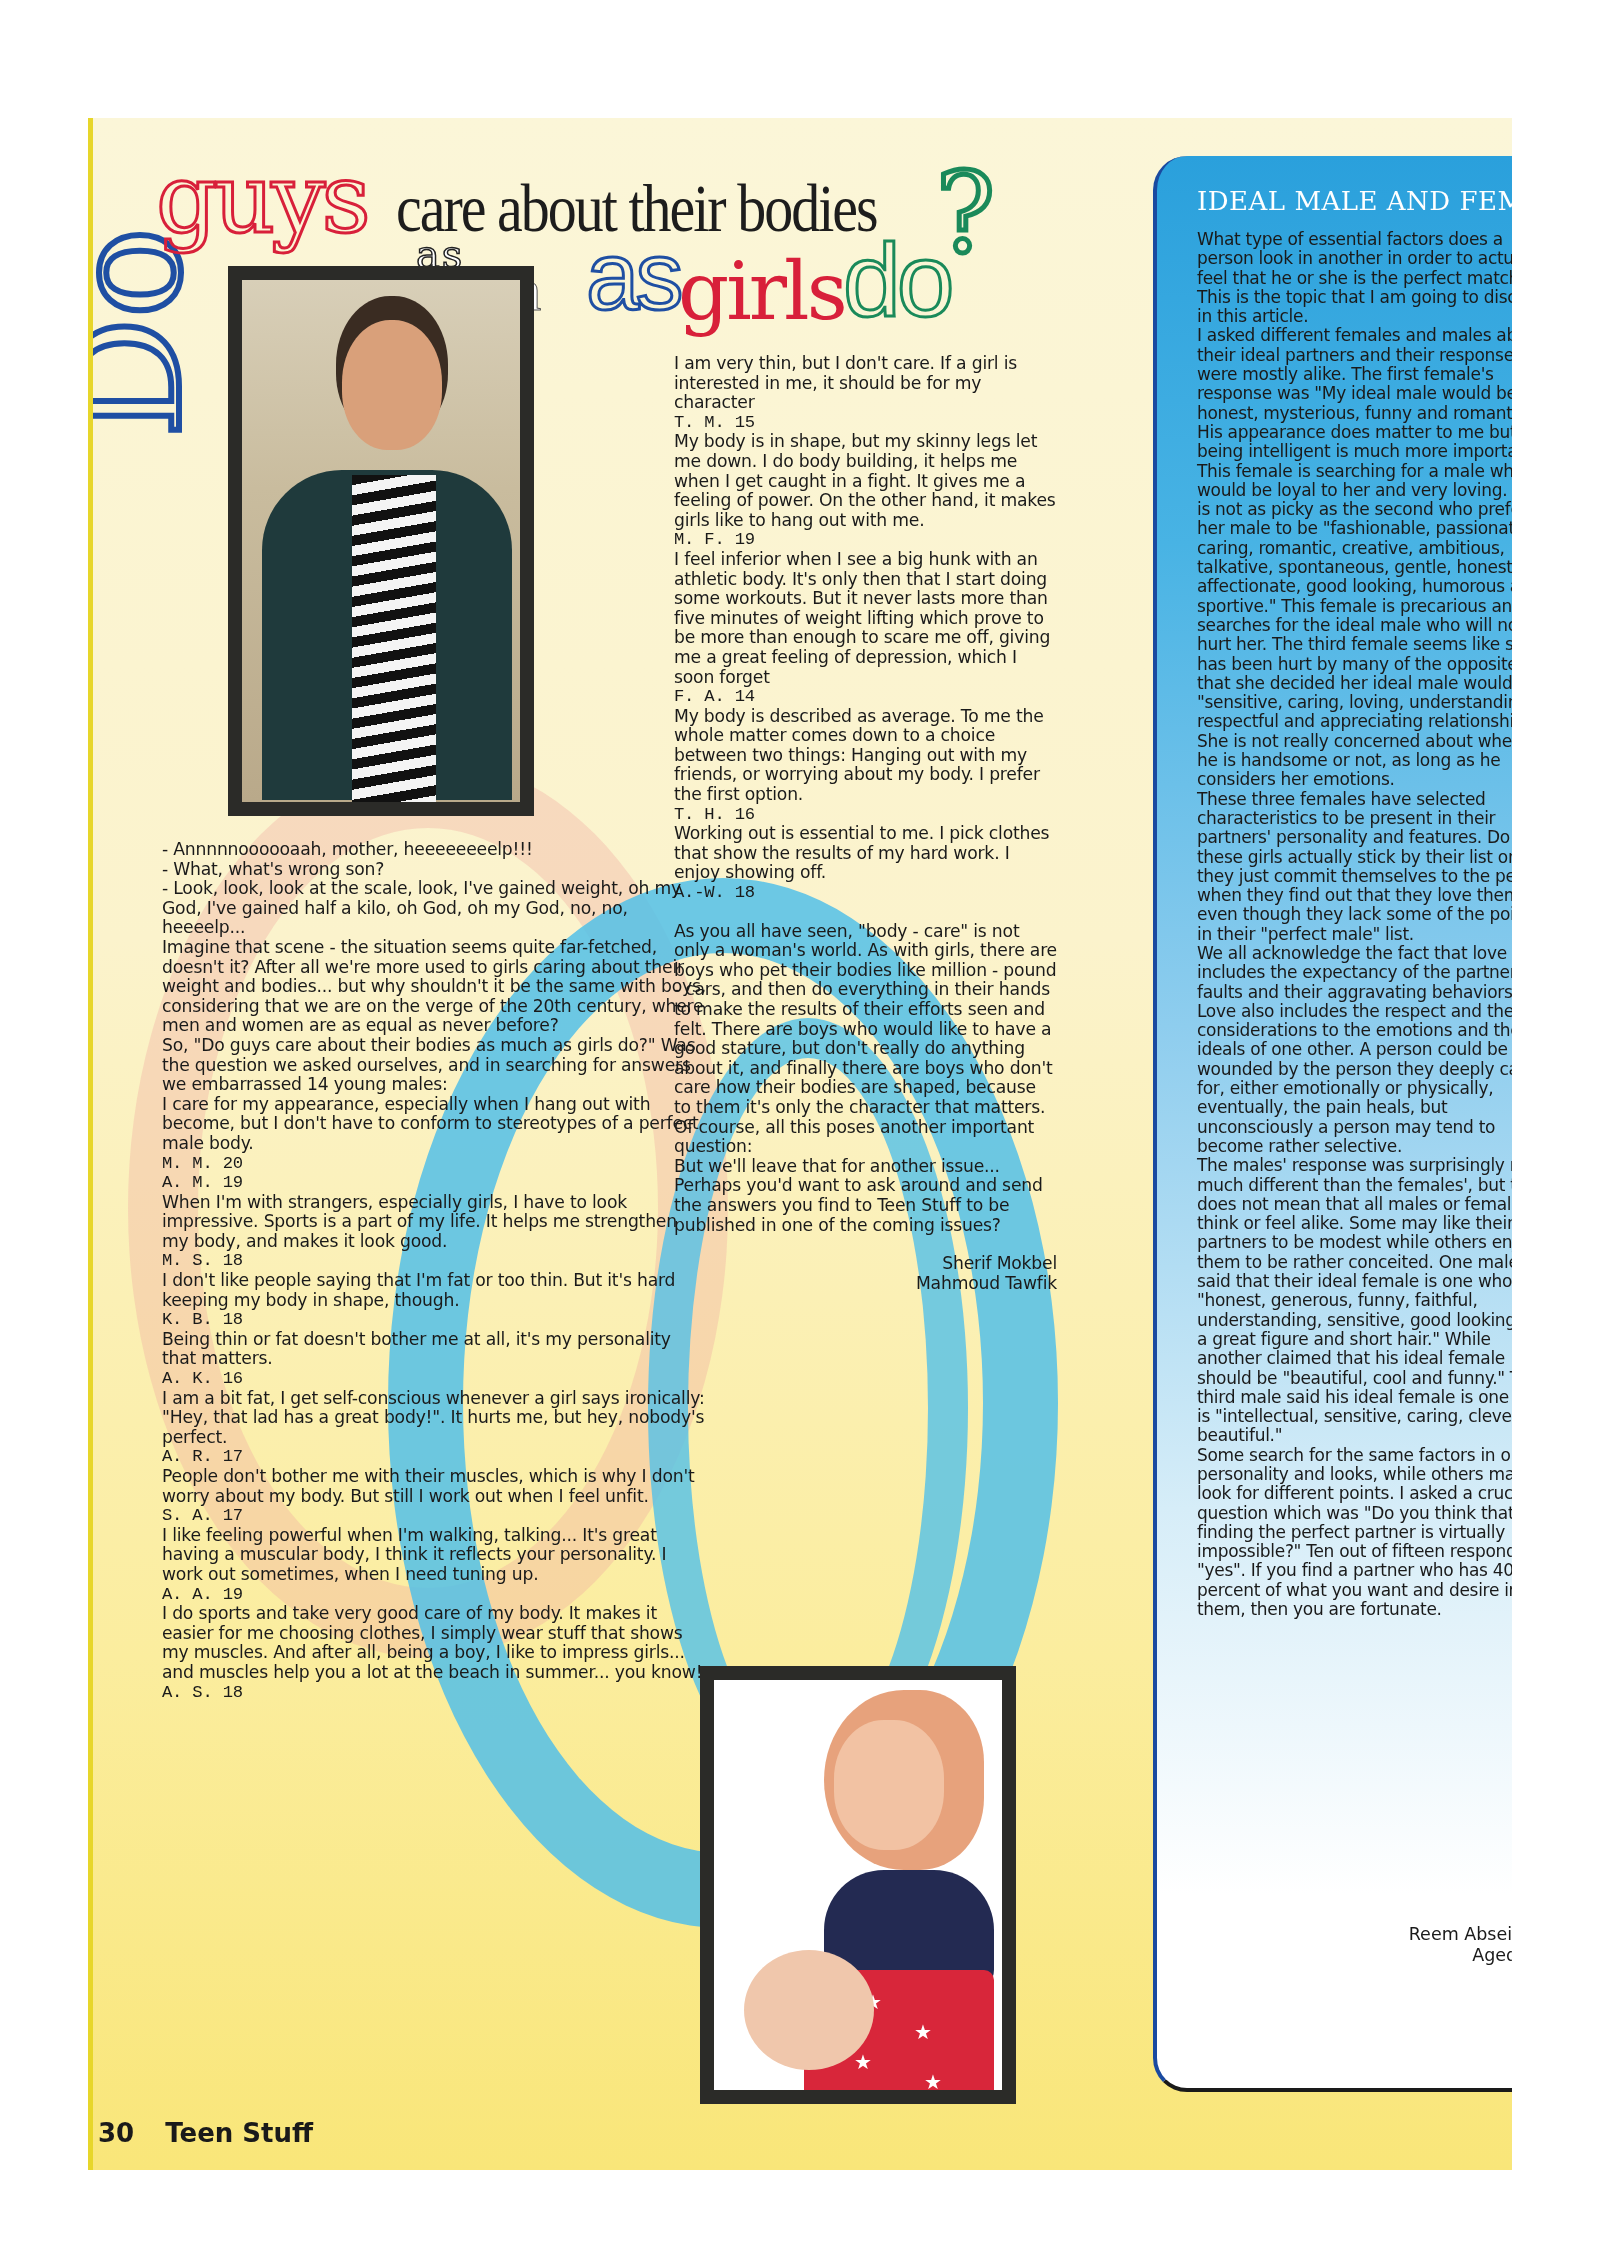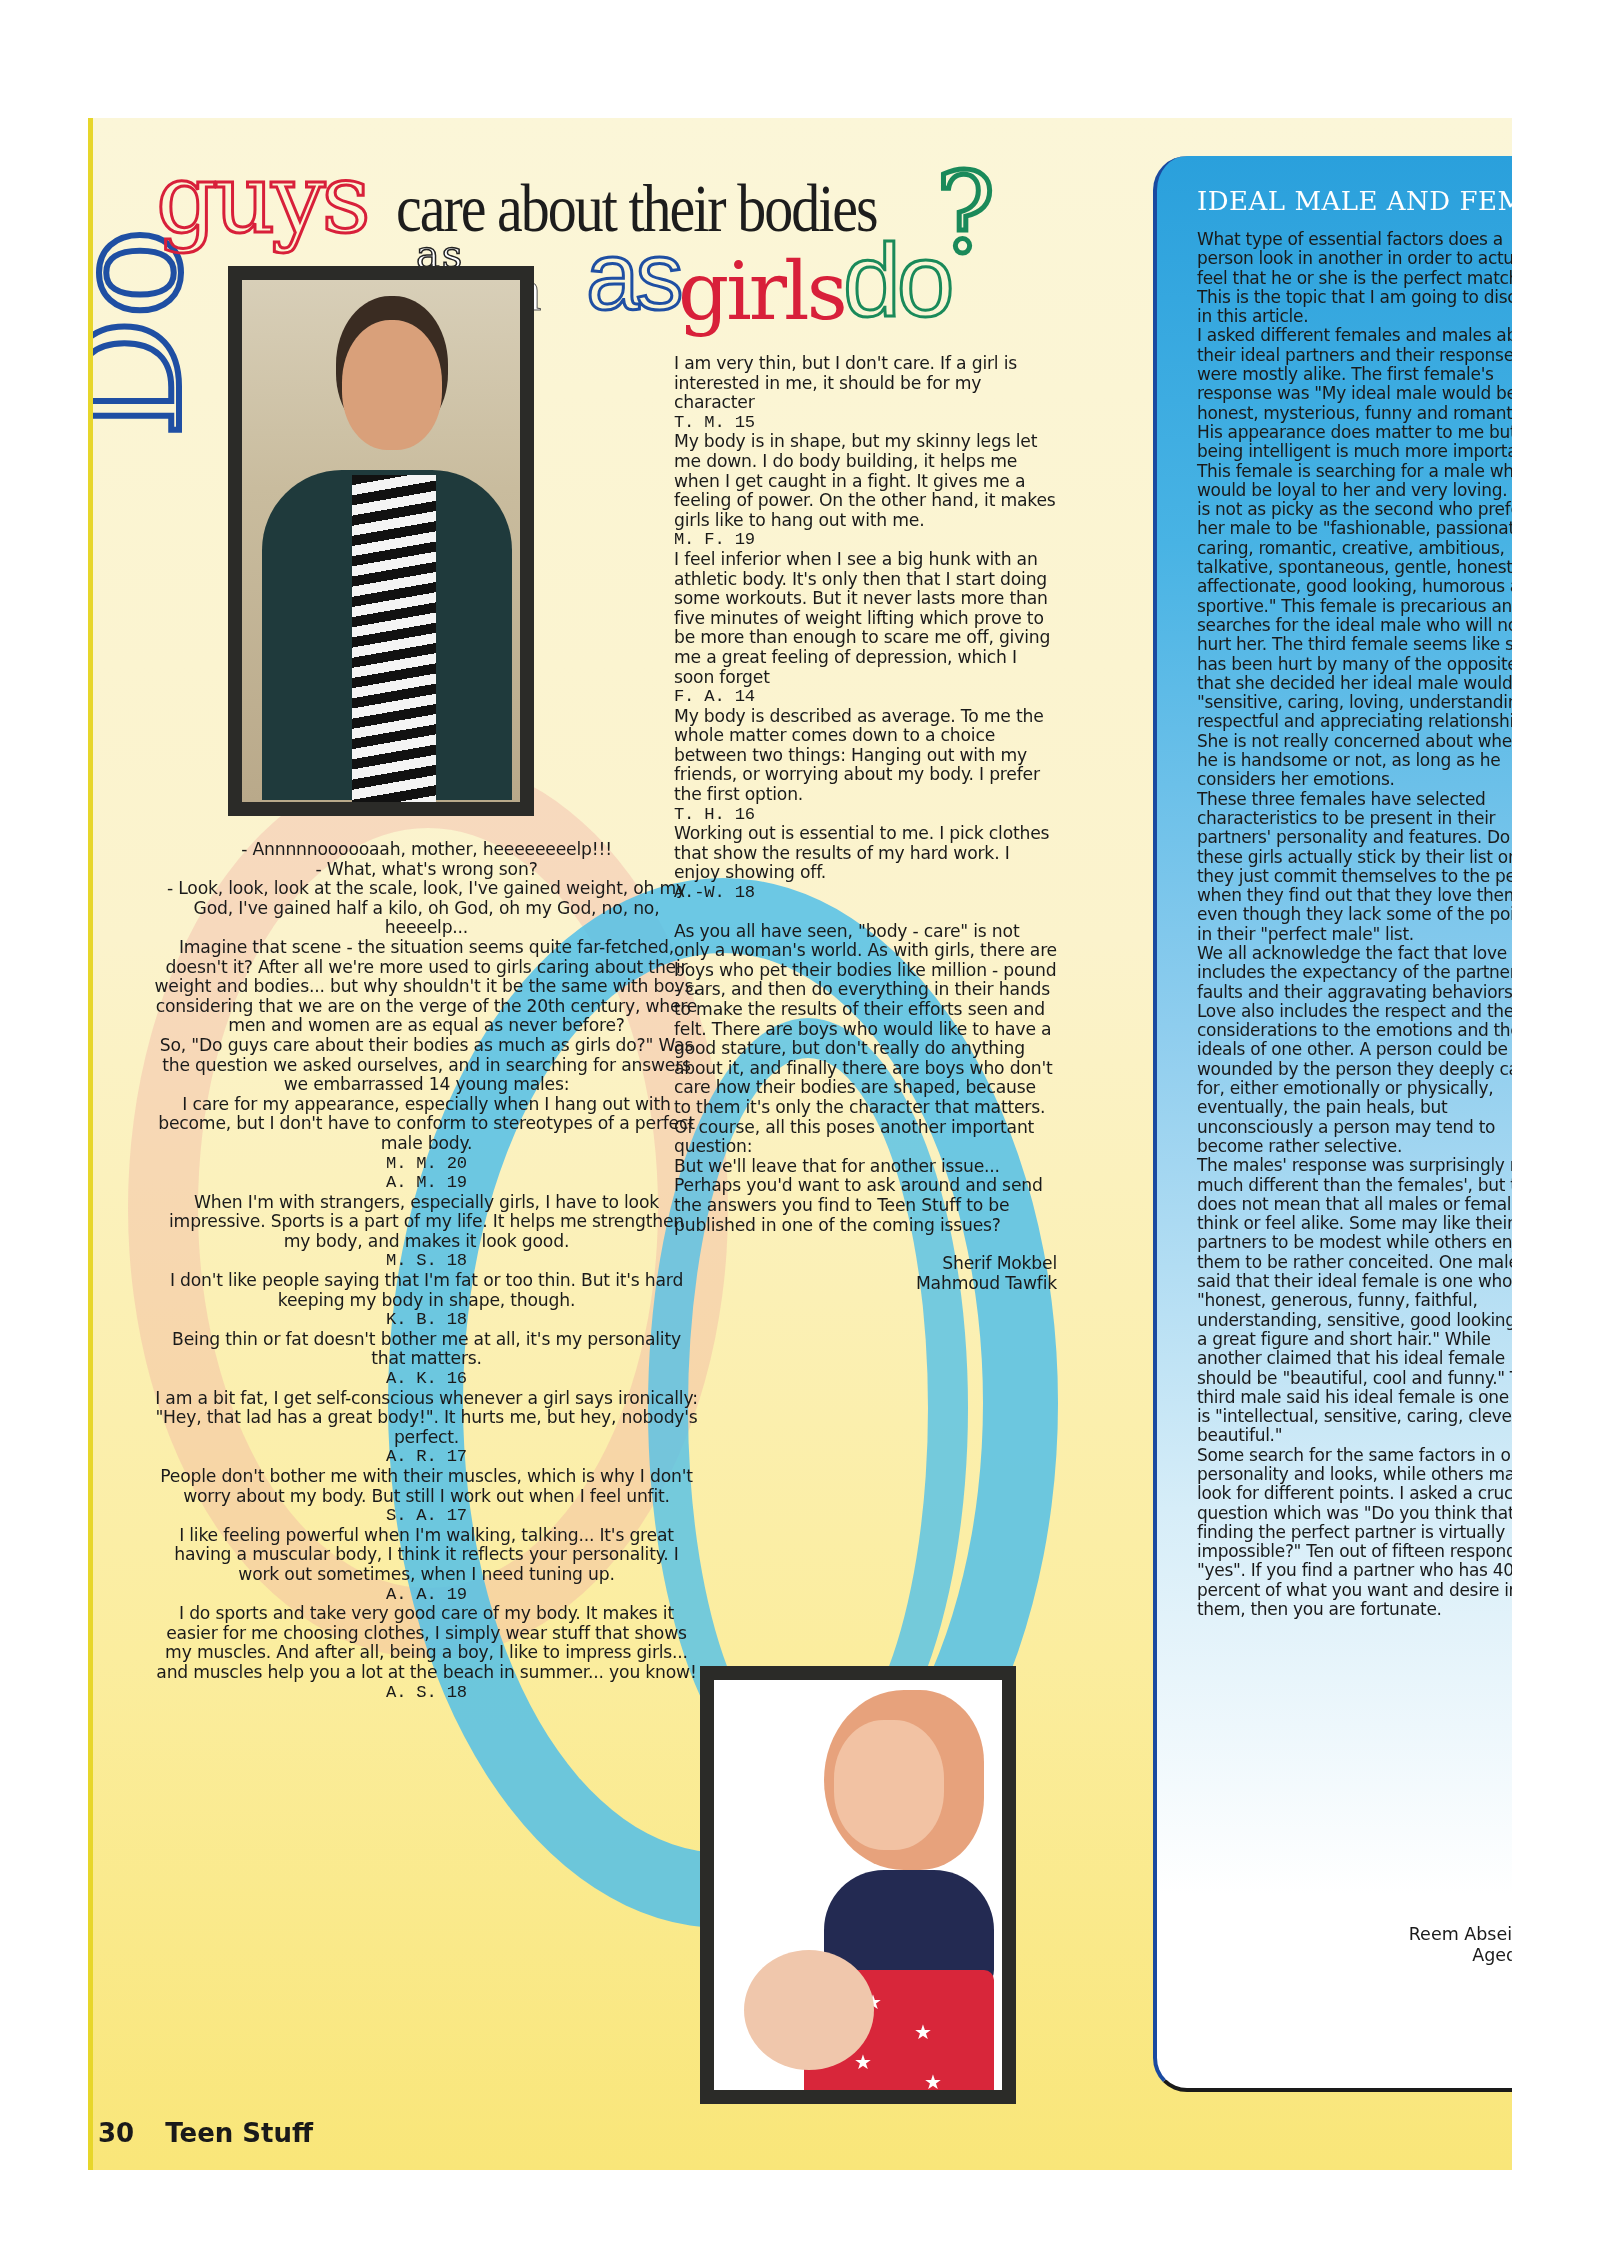--- a/index.html
+++ b/index.html
@@ -8,21 +8,21 @@
     background:linear-gradient(180deg,#fbf6d8 0%,#fbf3cc 40%,#fbed9e 75%,#f9e679 100%);}
   .page-edge{position:absolute;left:88px;top:118px;width:5px;height:2052px;background:#e7d62a;}
   .deco-ring{position:absolute;border-radius:50%;}
   .ring-pink{left:40px;top:640px;width:460px;height:760px;border:70px solid rgba(240,170,160,0.35);}
   .ring-blue{left:300px;top:760px;width:520px;height:900px;border:75px solid rgba(82,192,232,0.85);}
   .ring-blue2{left:560px;top:900px;width:240px;height:700px;border:40px solid rgba(82,192,232,0.8);border-radius:50%;}
   .col{position:absolute;font-size:17.2px;line-height:19.6px;color:#1a1a1a;letter-spacing:-0.2px;}
   .col p{margin:0;}
   .col .sig{margin:0;font-family:Liberation Mono, monospace;}
   .col .gap{height:19px;}
-  .col-left{left:66px;top:722px;width:545px;text-align:center;}
+  .col-left{left:74px;top:722px;width:545px;}
   .col-mid{left:586px;top:236px;width:383px;}
   .byline{text-align:right;}
   .title-wrap{position:absolute;left:0;top:0;width:1000px;height:240px;}
   .t-Do{position:absolute;left:-36px;top:320px;font-family:"DejaVu Serif",serif;font-size:150px;color:transparent;
     -webkit-text-stroke:6px #1f4fa3;transform:rotate(-90deg);transform-origin:left top;line-height:1;font-weight:400;}
   .t-guys{position:absolute;left:68px;top:33px;font-family:"DejaVu Serif",serif;font-size:96px;color:transparent;-webkit-text-stroke:3px #d8203a;line-height:1;letter-spacing:-4px;}
   .t-care{position:absolute;left:308px;top:58px;font-family:"Liberation Serif",serif;font-size:58px;color:#1d1d1d;line-height:1;letter-spacing:-2px;transform:scaleY(1.15);transform-origin:left top;}
   .t-qmark1{position:absolute;left:848px;top:40px;font-family:"DejaVu Serif",serif;font-size:110px;color:transparent;-webkit-text-stroke:5px #1a8a5a;line-height:1;}
   .t-as-small{position:absolute;left:328px;top:116px;font-family:"DejaVu Serif",serif;font-size:40px;color:#ffffff;-webkit-text-stroke:1.5px #222;line-height:1;letter-spacing:2px;}
   .t-much{position:absolute;left:326px;top:142px;font-family:"Liberation Serif",serif;font-size:60px;color:#ffffff;-webkit-text-stroke:1px #555;line-height:1;letter-spacing:-2px;}

